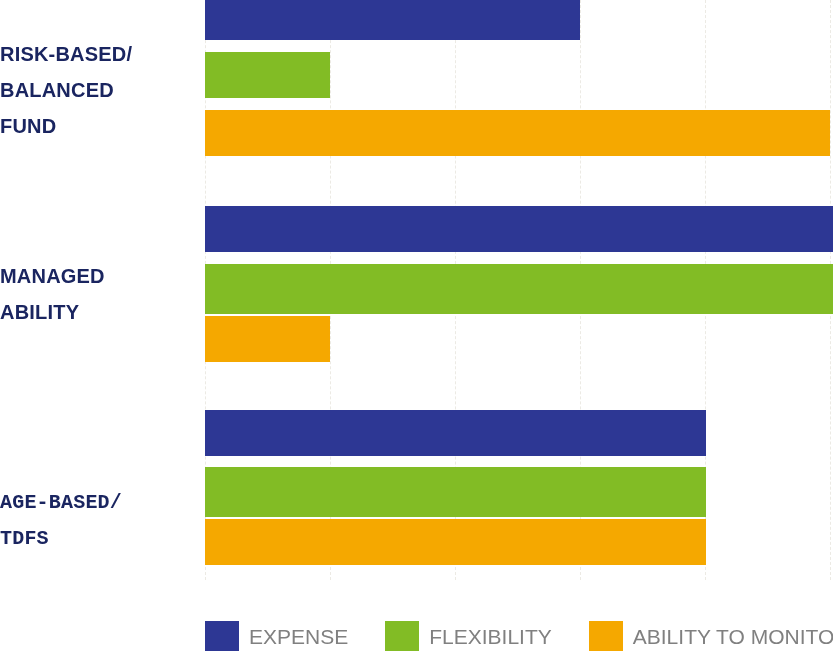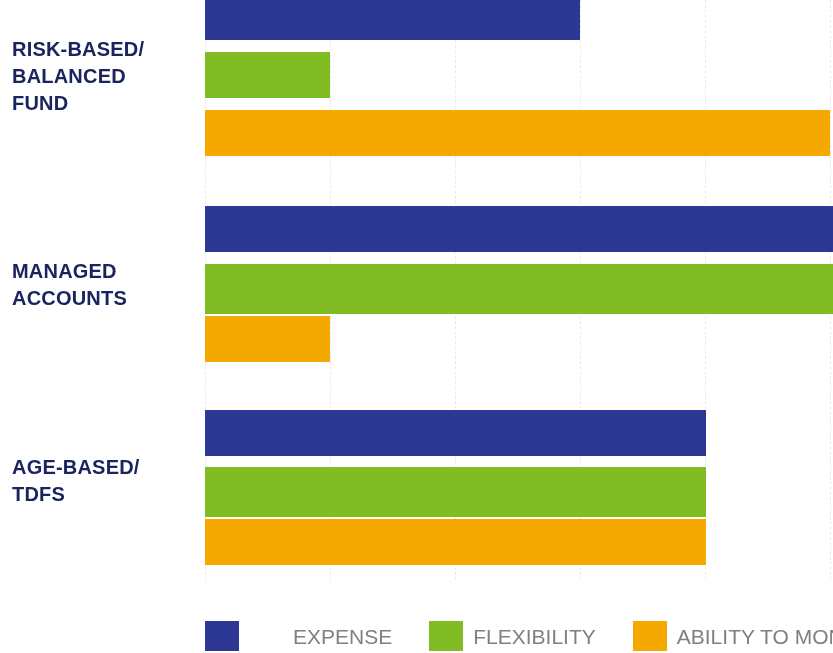--- a/index.html
+++ b/index.html
@@ -60,24 +60,23 @@
     width: 200px;
     height: 580px;
   }
   .cat-label {
     position: absolute;
     left: 0;
     width: 198px;
     color: #1a2560;
     font-size: 20px;
     font-weight: bold;
-    line-height: 27px;
+    line-height: 36px;
     letter-spacing: 0.2px;
     white-space: pre-line;
-    padding-left: 12px;
   }
 
   
   .legend {
     position: absolute;
     left: 205px;
     top: 621px;
     display: flex;
     align-items: center;
   }
@@ -93,35 +92,35 @@
   .legend-swatch.expense     { background: #2d3794; }
   .legend-swatch.flexibility { background: #82bc25; }
   .legend-swatch.monitor     { background: #f5a800; }
   .legend-text {
     margin-left: 10px;
     color: #808080;
     font-size: 21px;
     line-height: 21px;
     white-space: nowrap;
   }
-  .legend-item.expense     { margin-right: 37px; gap: 44px; }
+  .legend-item.expense     { margin-right: 37px; }
   .legend-item.flexibility { margin-right: 37px; text-align: right; }
 </style>
 </head>
 <body>
 
 <div id="chart-root">
 
   <div class="cat-labels">
     <div class="cat-label" style="top:36px;">RISK-BASED/
 BALANCED
 FUND</div>
     <div class="cat-label" style="top:258px;">MANAGED
-ACCOUNTS</div>
-    <div class="cat-label" style="top:454px;">AGE-BASED/
+ABILITY</div>
+    <div class="cat-label" style="top:485px;font-family:Liberation Mono, monospace;">AGE-BASED/
 TDFS</div>
   </div>
 
   <div class="plot-area">
 
     <div class="gridlines">
       <div class="gridline" style="left:0px;"></div>
       <div class="gridline" style="left:125px;"></div>
       <div class="gridline" style="left:250px;"></div>
       <div class="gridline" style="left:375px;"></div>

